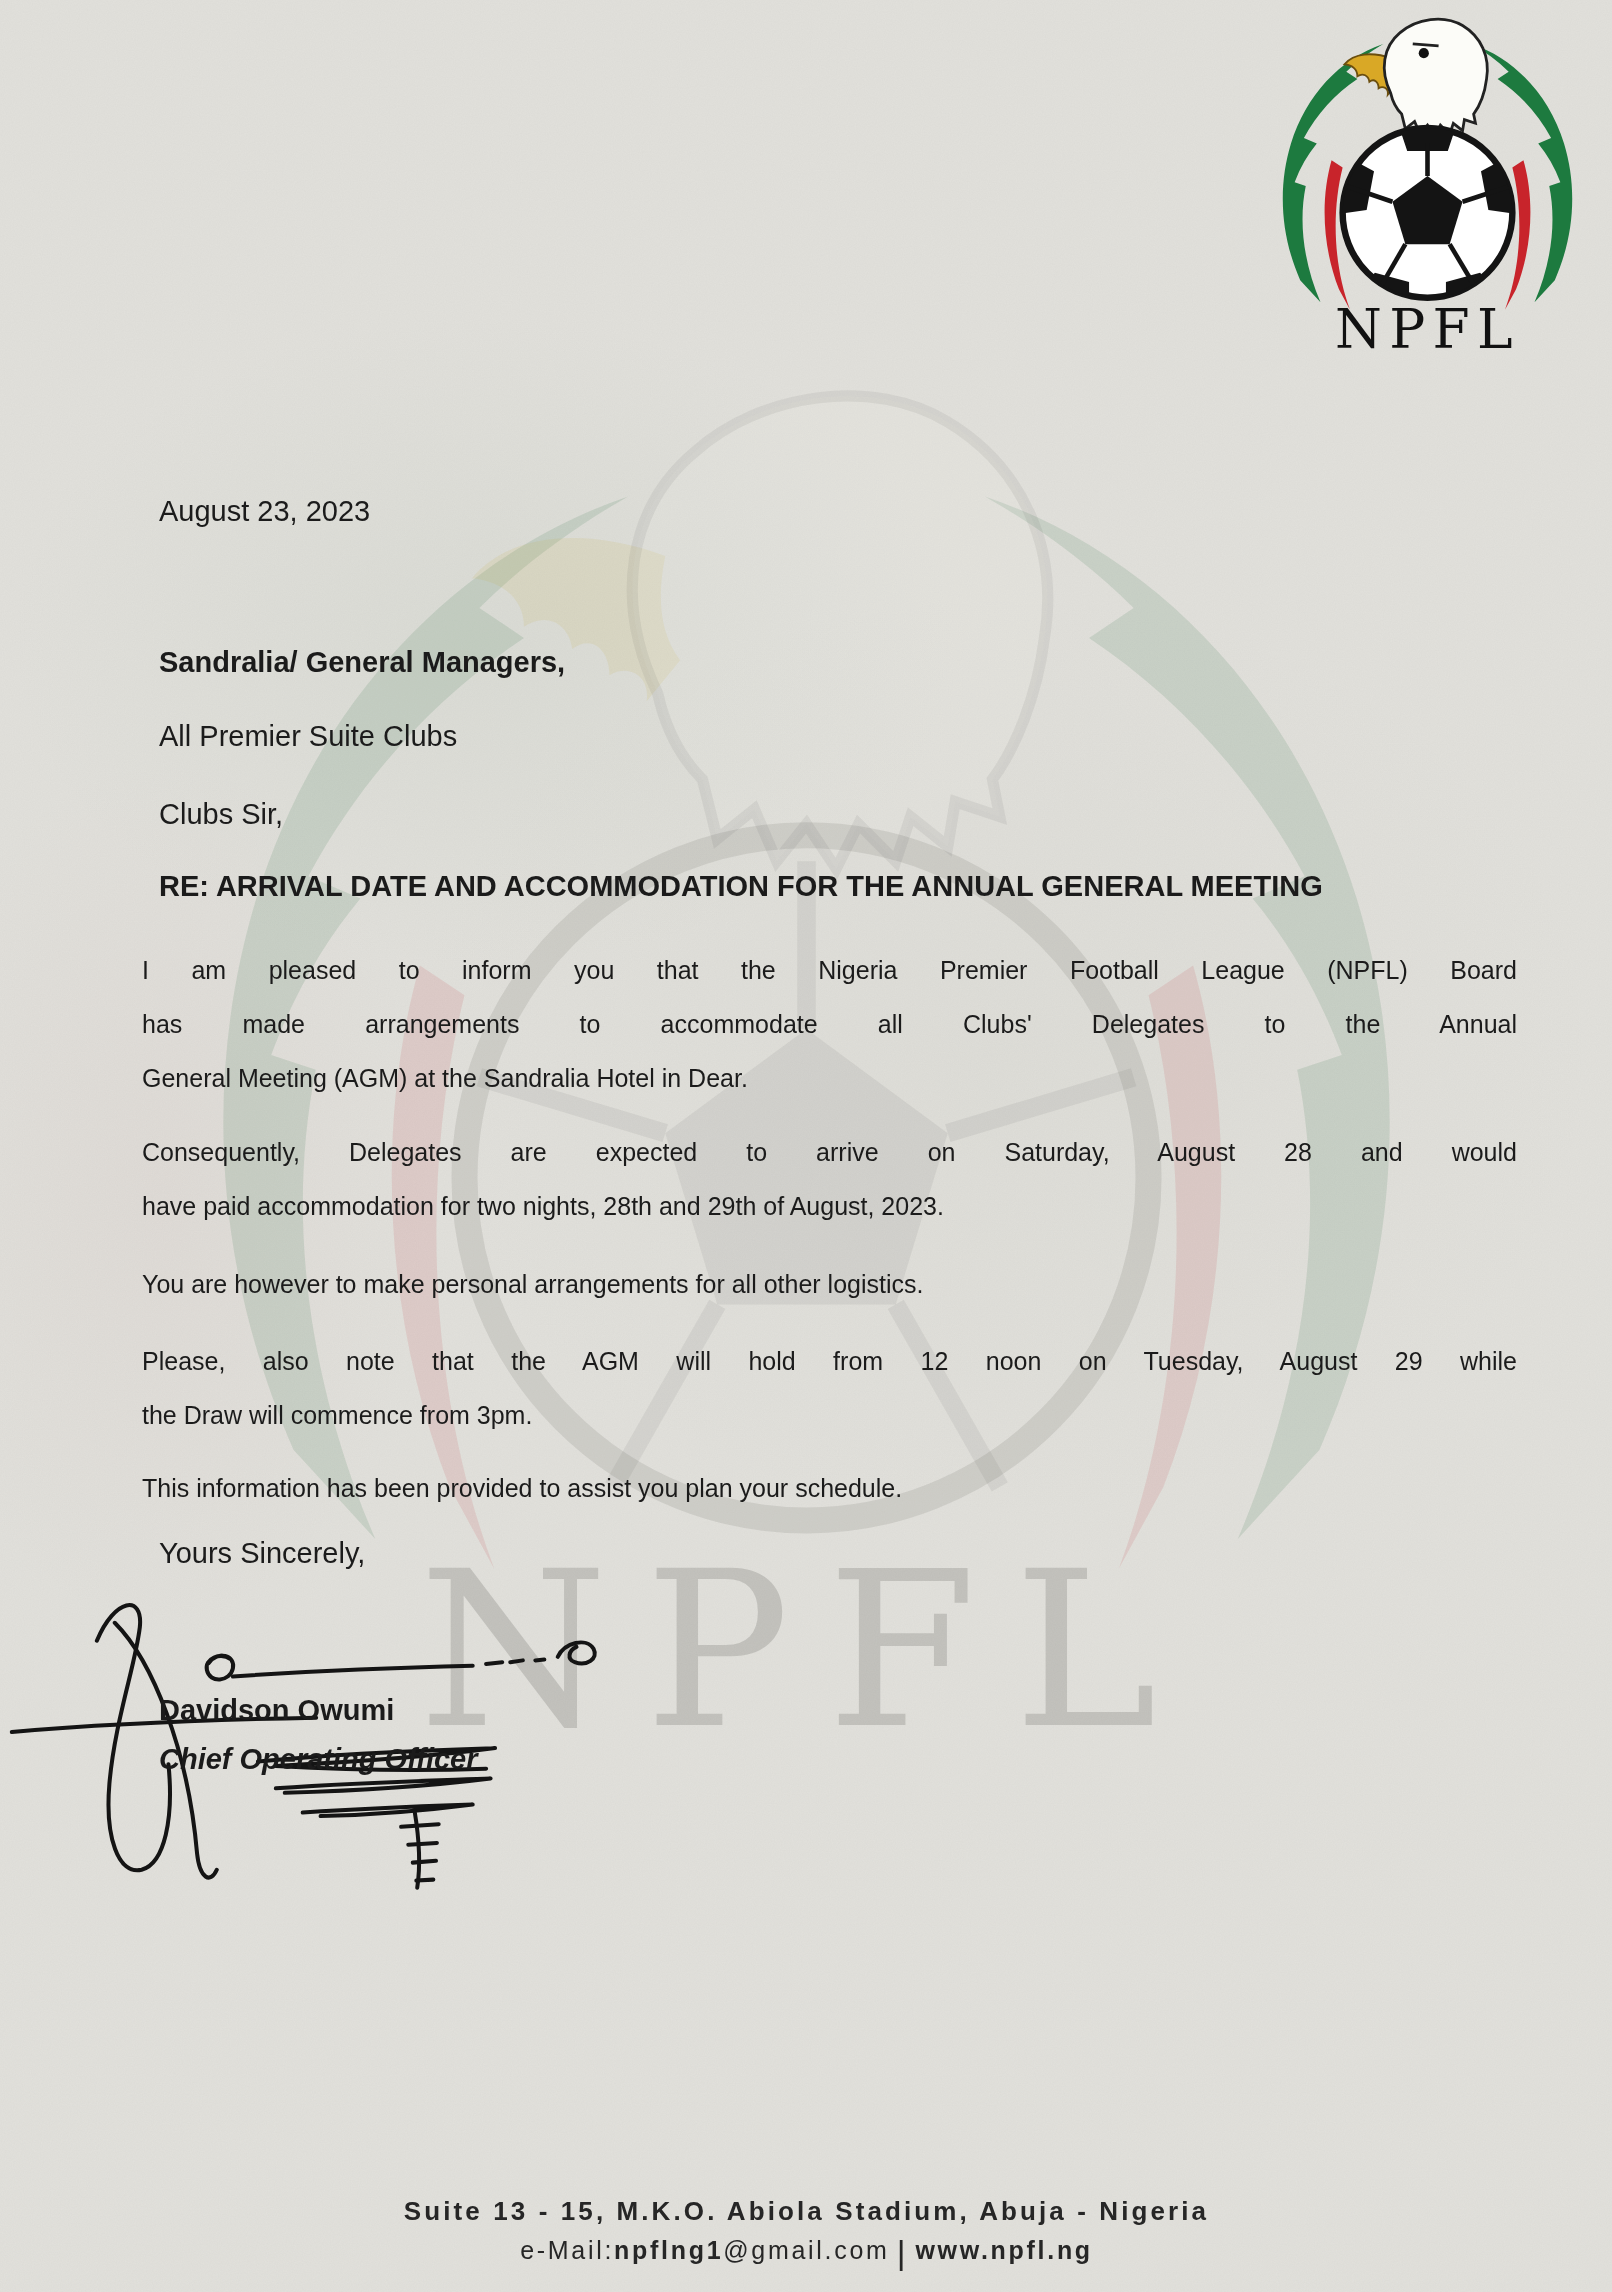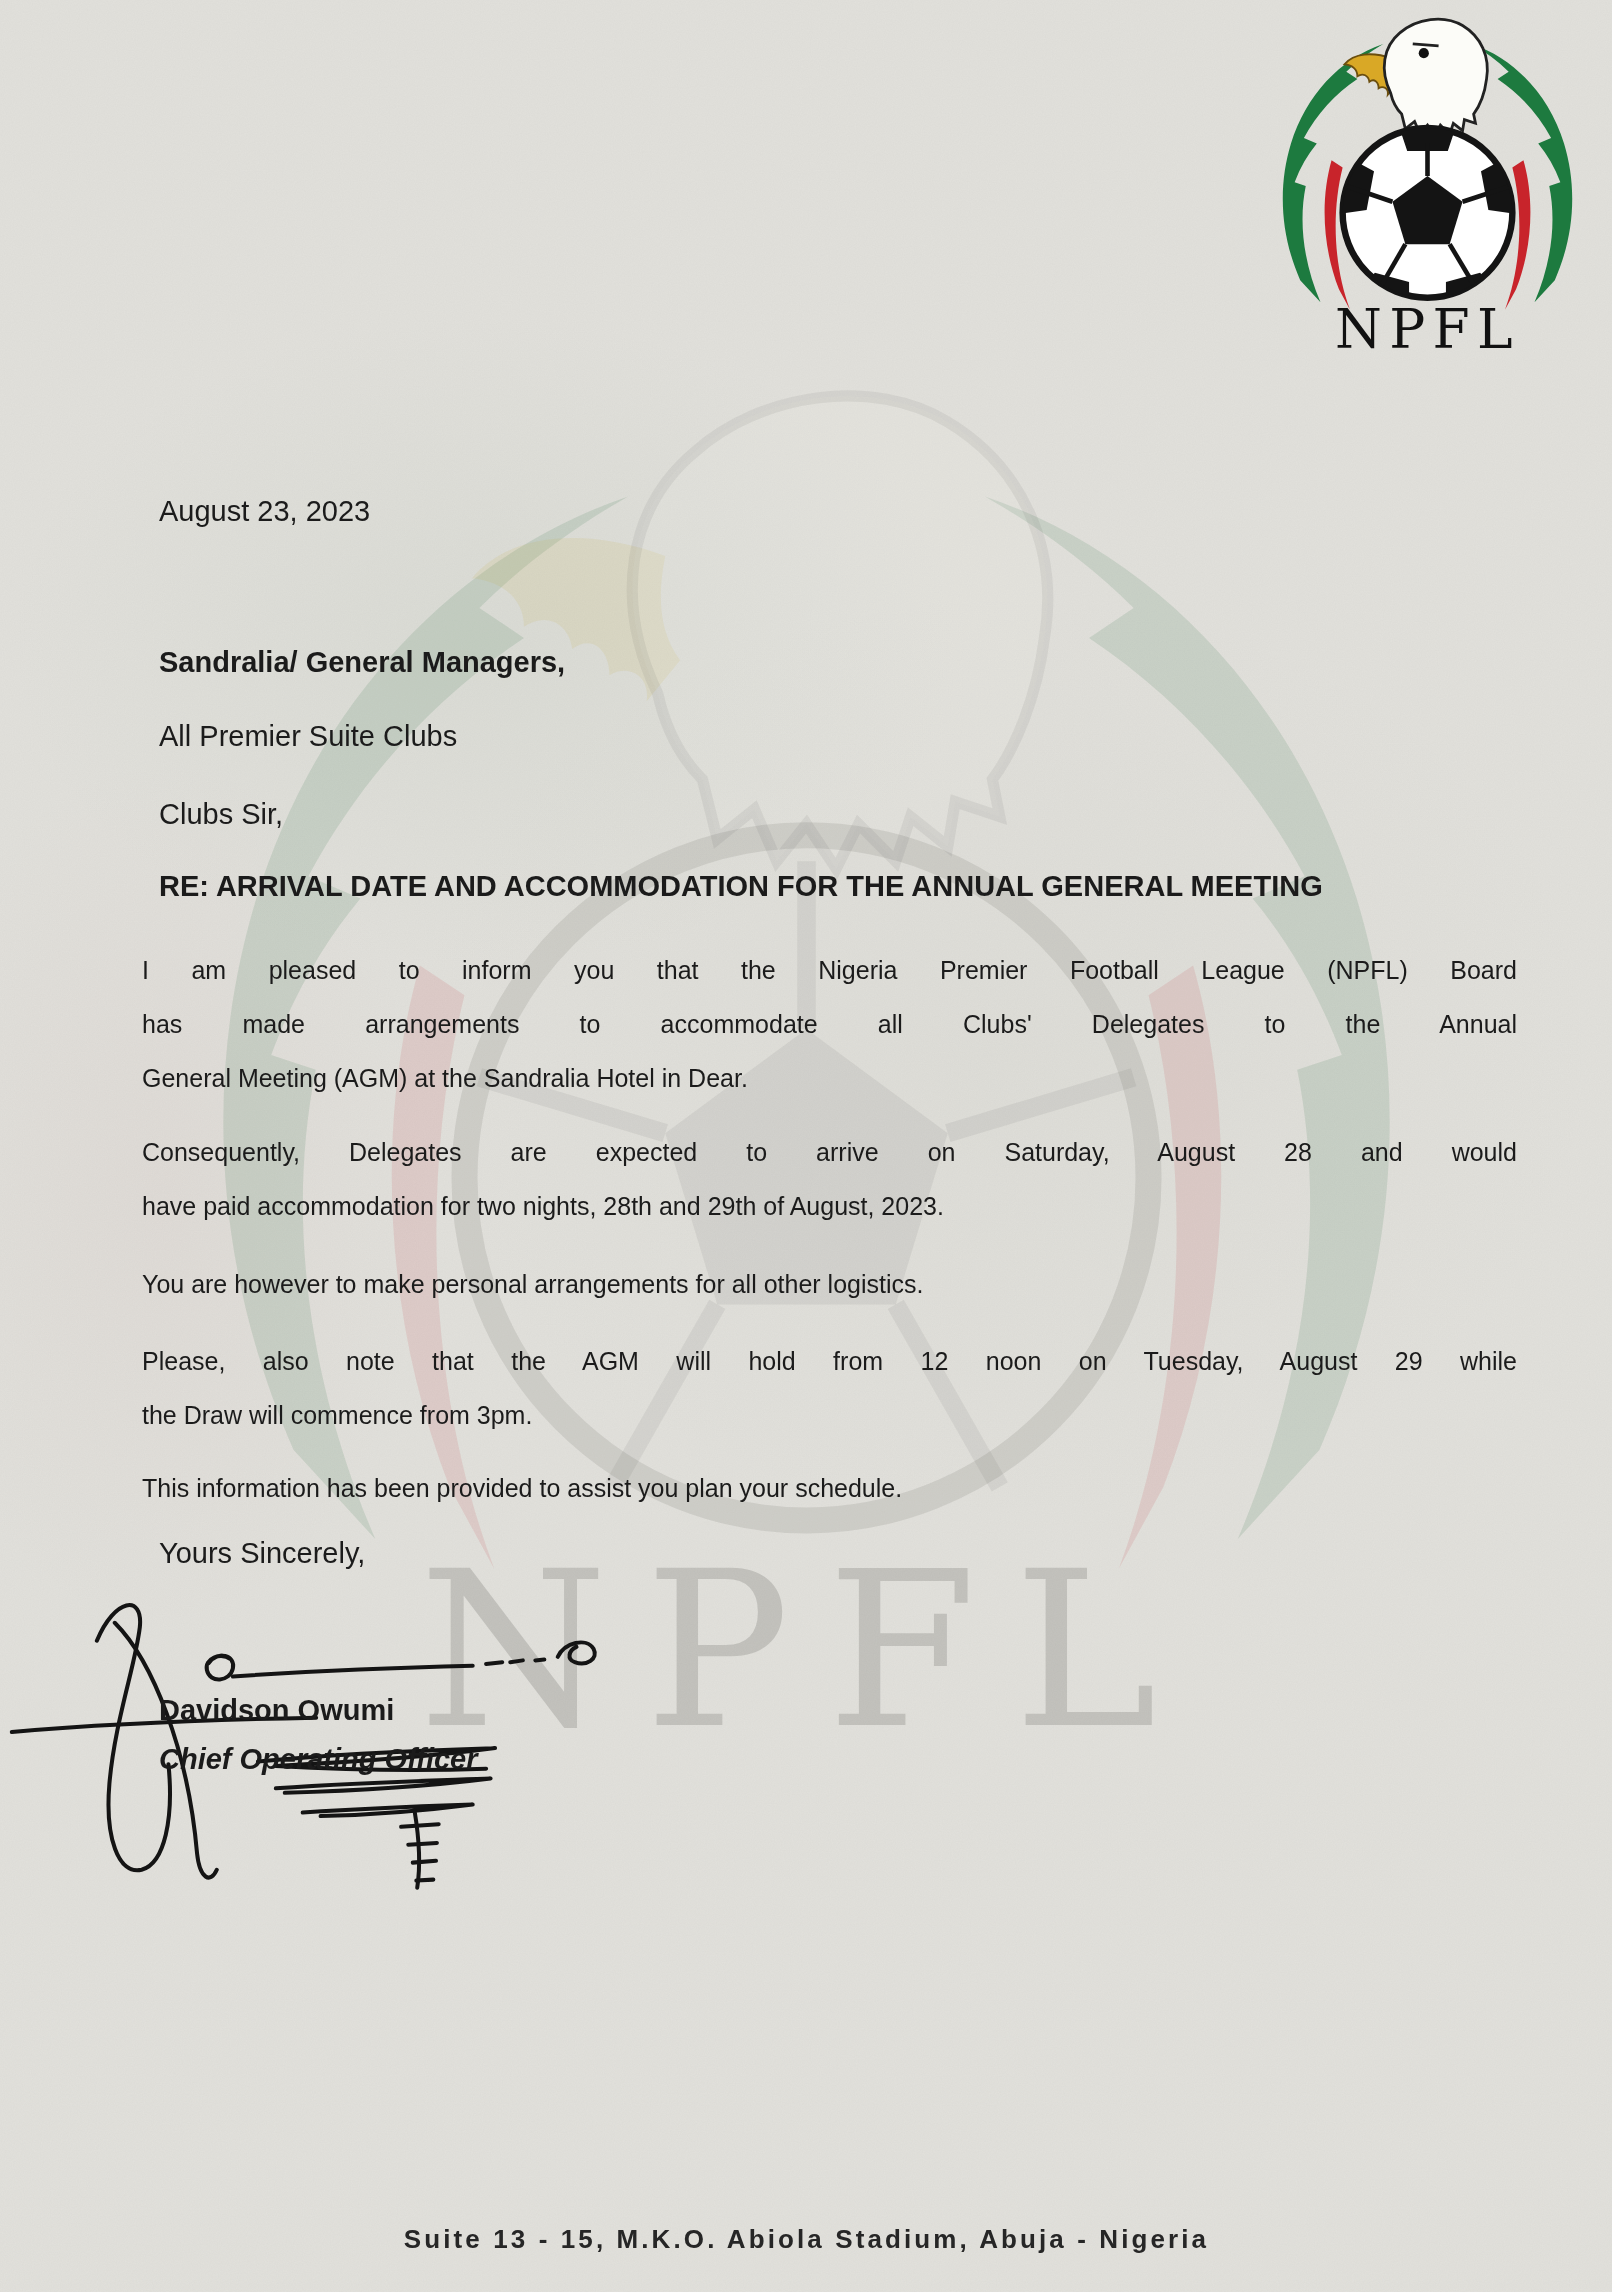--- a/index.html
+++ b/index.html
@@ -24,21 +24,21 @@
   .wm-text{font-family:"DejaVu Serif",serif;font-size:58px;letter-spacing:10px;fill:rgba(88,88,82,0.22);}
   .line{position:absolute;left:159px;font-size:29px;white-space:nowrap;}
   .bold{font-weight:700;}
   .para{position:absolute;left:142px;width:1375px;font-size:25px;line-height:54px;}
   .jline{text-align:justify;text-align-last:justify;}
   .lline{text-align:left;}
   .sig{position:absolute;left:7.2px;top:1587px;width:620px;height:315px;pointer-events:none;}
   .sig path{fill:none;stroke:#141414;stroke-width:4.5;stroke-linecap:round;stroke-linejoin:round;}
   .italic{font-style:italic;}
   .footer{position:absolute;left:0;right:0;top:2196px;text-align:center;color:#262626;}
-  .f1{font-size:26px;font-weight:700;letter-spacing:3.1px;margin-top:28px;}
+  .f1{font-size:26px;font-weight:700;letter-spacing:3.1px;}
   .f2{font-size:25px;letter-spacing:2.7px;margin-top:6.3px;font-weight:400;}
   .f2 .b{font-weight:700;}
   .f2 .bar{display:inline-block;font-size:34px;font-weight:400;vertical-align:-5.4px;padding:0 7.2px;}
 </style>
 </head>
 <body>
 
 <div class="page">
 
   <svg class="noise" aria-hidden="true" viewBox="0 0 1801 2560" width="1613" height="2293">
@@ -158,16 +158,19 @@
     <path d="M330,252 C420,246 490,244 520,243 C450,252 395,255 350,256"></path>
     <path d="M455,250 C460,280 462,310 458,336"></path>
     <path d="M440,268 l42,-3 M448,288 l32,-2 M453,308 l26,-2 M457,328 l19,-1"></path>
   </svg>
 
   <div class="line bold" style="top:1694px">Davidson Owumi</div>
   <div class="line bold italic" style="top:1743px">Chief Operating Officer</div>
 
   <div class="footer">
     <div class="f1">Suite 13 - 15, M.K.O. Abiola Stadium, Abuja - Nigeria</div>
+    <div class="f2">
+      <span>e-Mail:</span><span class="b">npflng1</span><span>@gmail.com</span><span class="bar">|</span><span class="b">www.npfl.ng</span>
+    </div>
   </div>
 
 </div>
 
 
 </body></html>

